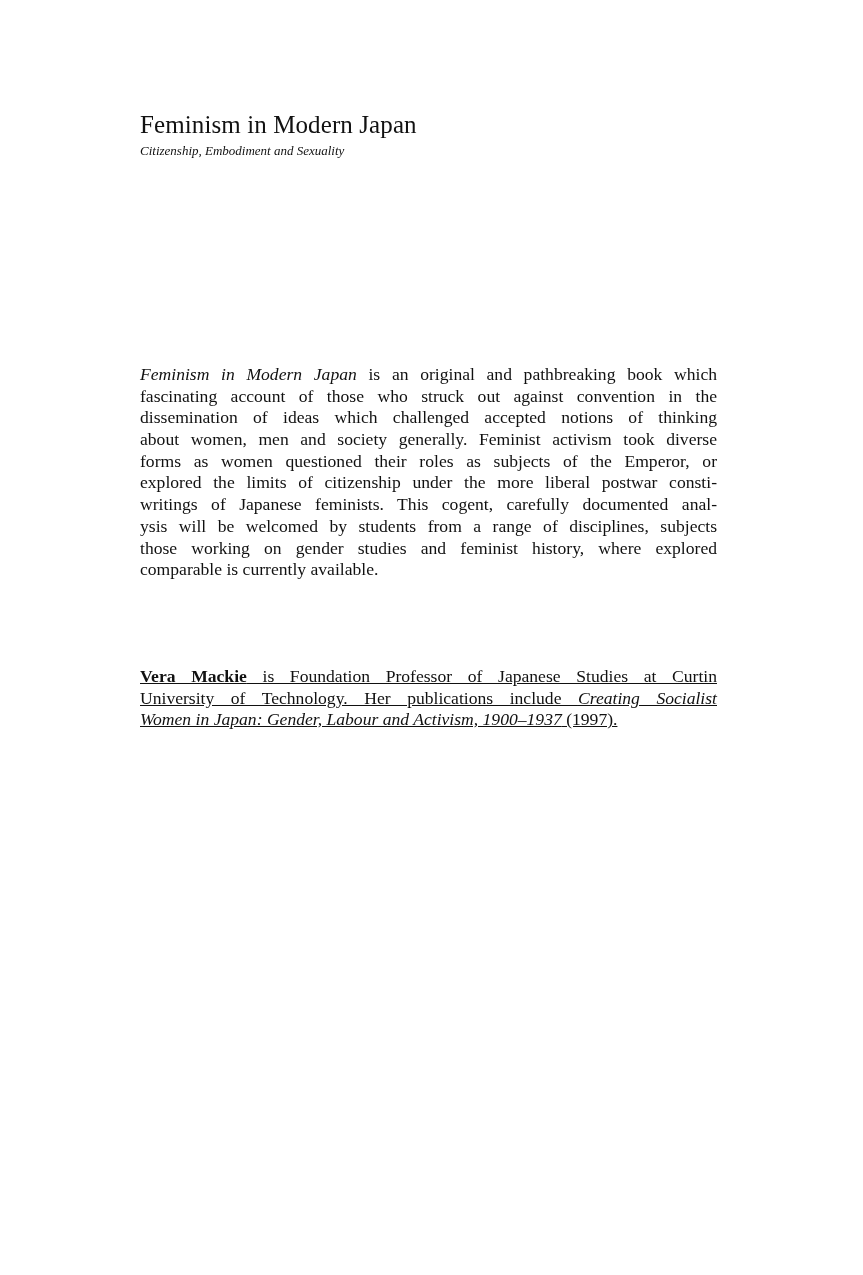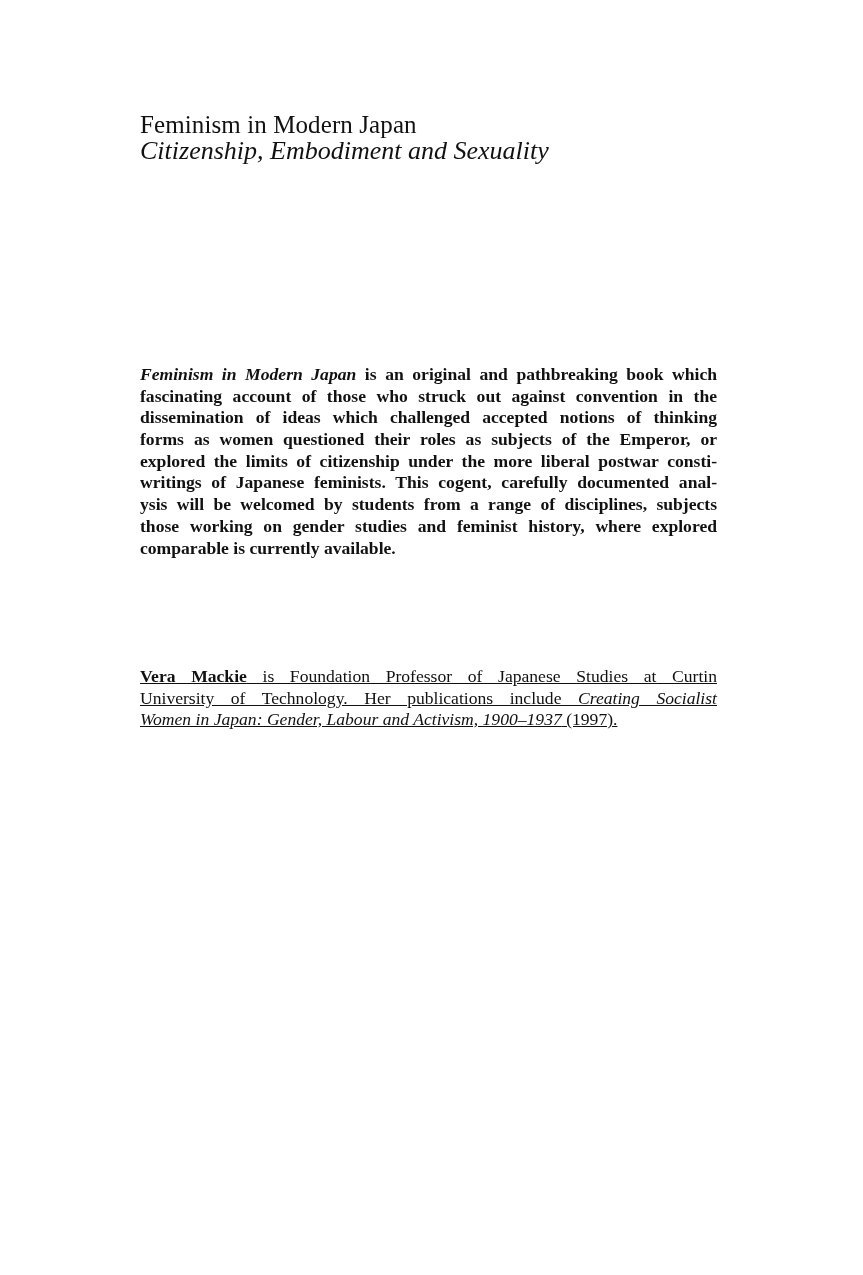--- a/index.html
+++ b/index.html
@@ -29,34 +29,33 @@
       width: 600px;
     }
     .book-title {
       font-size: 25px;
       line-height: 30px;
       margin: 0;
       font-weight: normal;
       letter-spacing: 0.1px;
     }
     .book-subtitle {
-      font-size: 26px;
+      font-size: 13px;
       line-height: 22px;
       margin: 0;
       font-style: italic;
       font-weight: normal;
     }
     .blurb {
       position: absolute;
       left: 140px;
       top: 364px;
       width: 577px;
       font-size: 17.6px;
       line-height: 21.7px;
-      font-weight: bold;
     }
     .blurb .line {
       display: block;
       text-align: justify;
       text-align-last: justify;
       white-space: nowrap;
       height: 21.7px;
     }
     .blurb .line.last {
       text-align-last: left;
@@ -90,20 +89,21 @@
 
   <div class="title-block">
     <h1 class="book-title">Feminism in Modern Japan</h1>
     <h2 class="book-subtitle">Citizenship, Embodiment and Sexuality</h2>
   </div>
 
   <div class="blurb">
     <span class="line"><span class="it">Feminism in Modern Japan</span><span> is an original and pathbreaking book which</span></span>
     <span class="line">fascinating account of those who struck out against convention in the</span>
     <span class="line">dissemination of ideas which challenged accepted notions of thinking</span>
+    <span class="line">about women, men and society generally. Feminist activism took diverse</span>
     <span class="line">forms as women questioned their roles as subjects of the Emperor, or</span>
     <span class="line">explored the limits of citizenship under the more liberal postwar consti-</span>
     <span class="line">writings of Japanese feminists. This cogent, carefully documented anal-</span>
     <span class="line">ysis will be welcomed by students from a range of disciplines, subjects</span>
     <span class="line">those working on gender studies and feminist history, where explored</span>
     <span class="line last">comparable is currently available.</span>
   </div>
 
   <div class="author-bio">
     <span class="line"><span class="bd">Vera Mackie</span><span> is Foundation Professor of Japanese Studies at Curtin</span></span>

